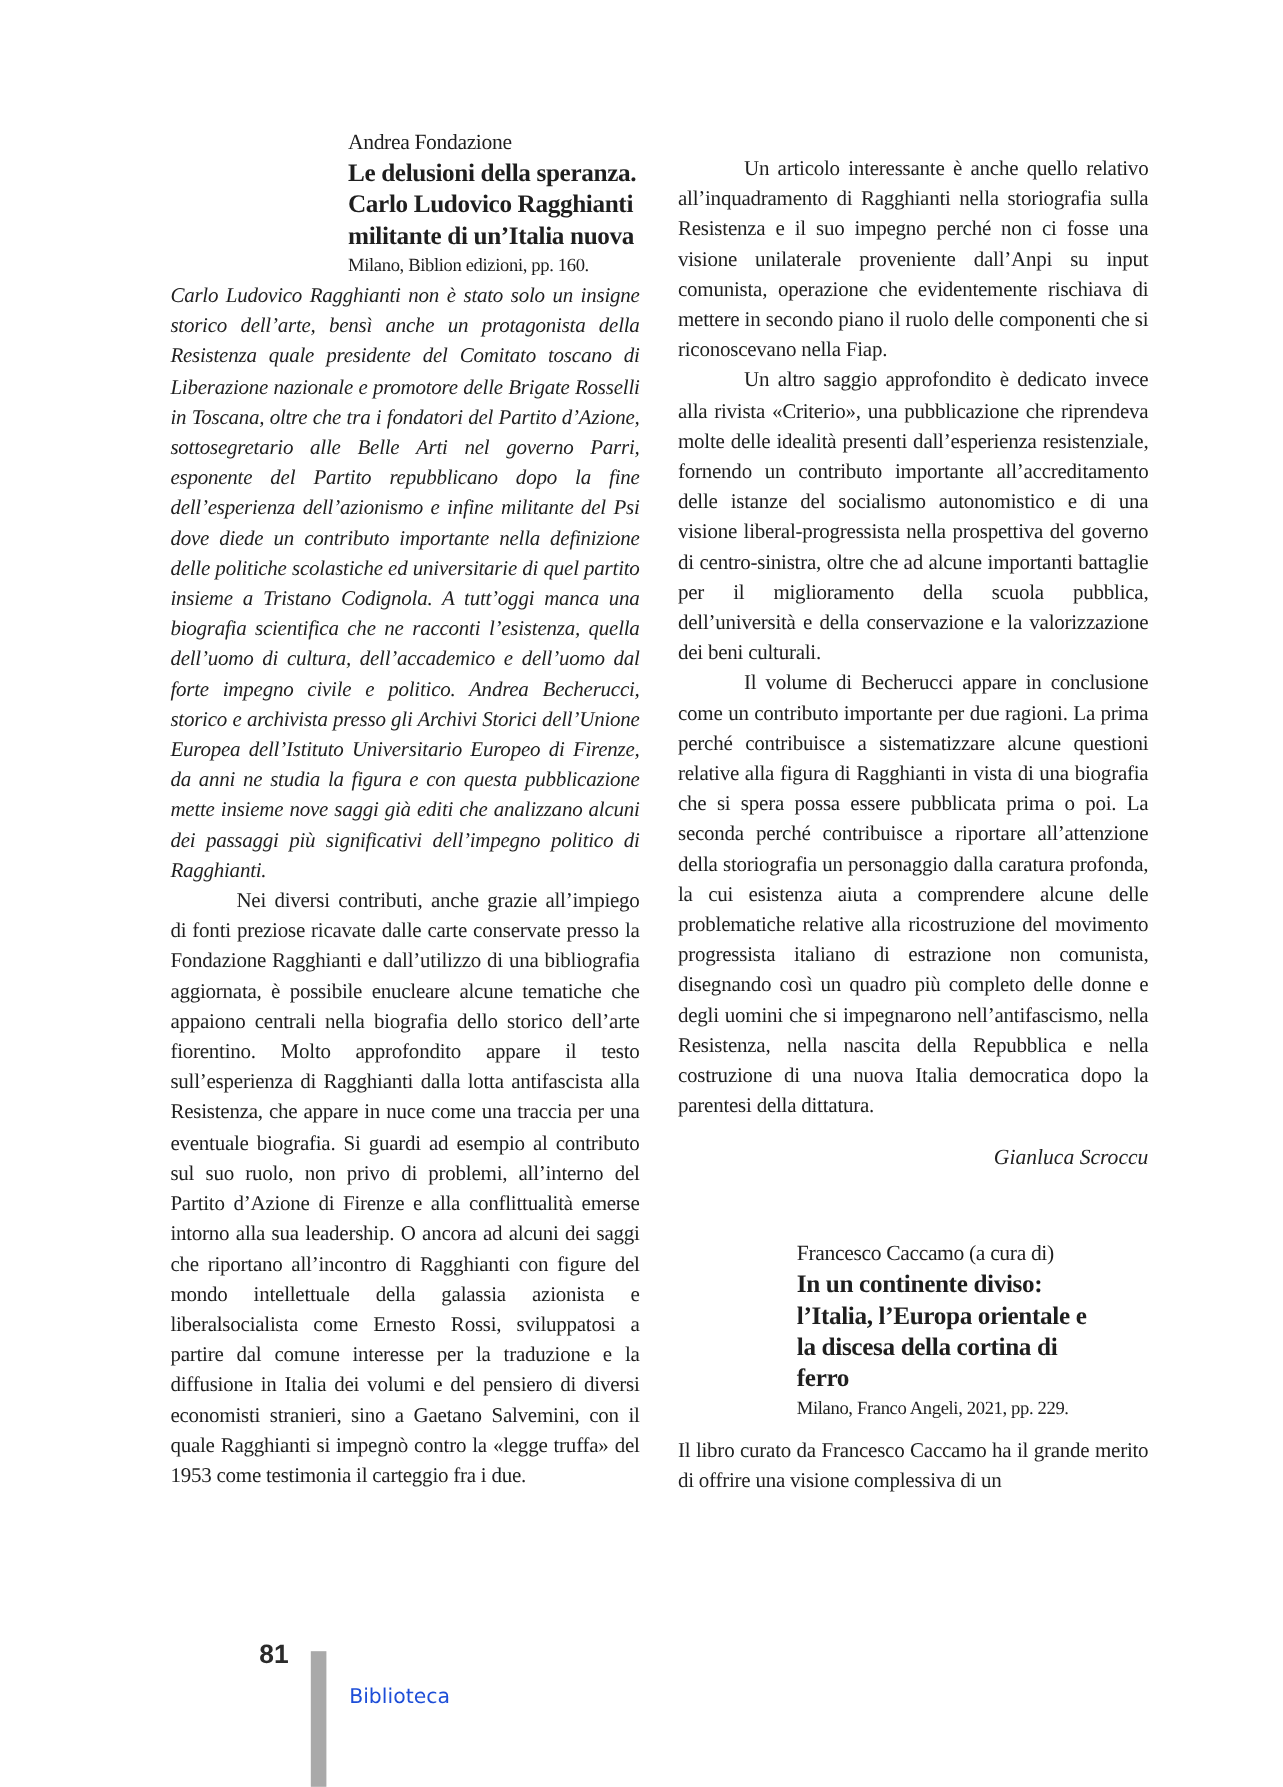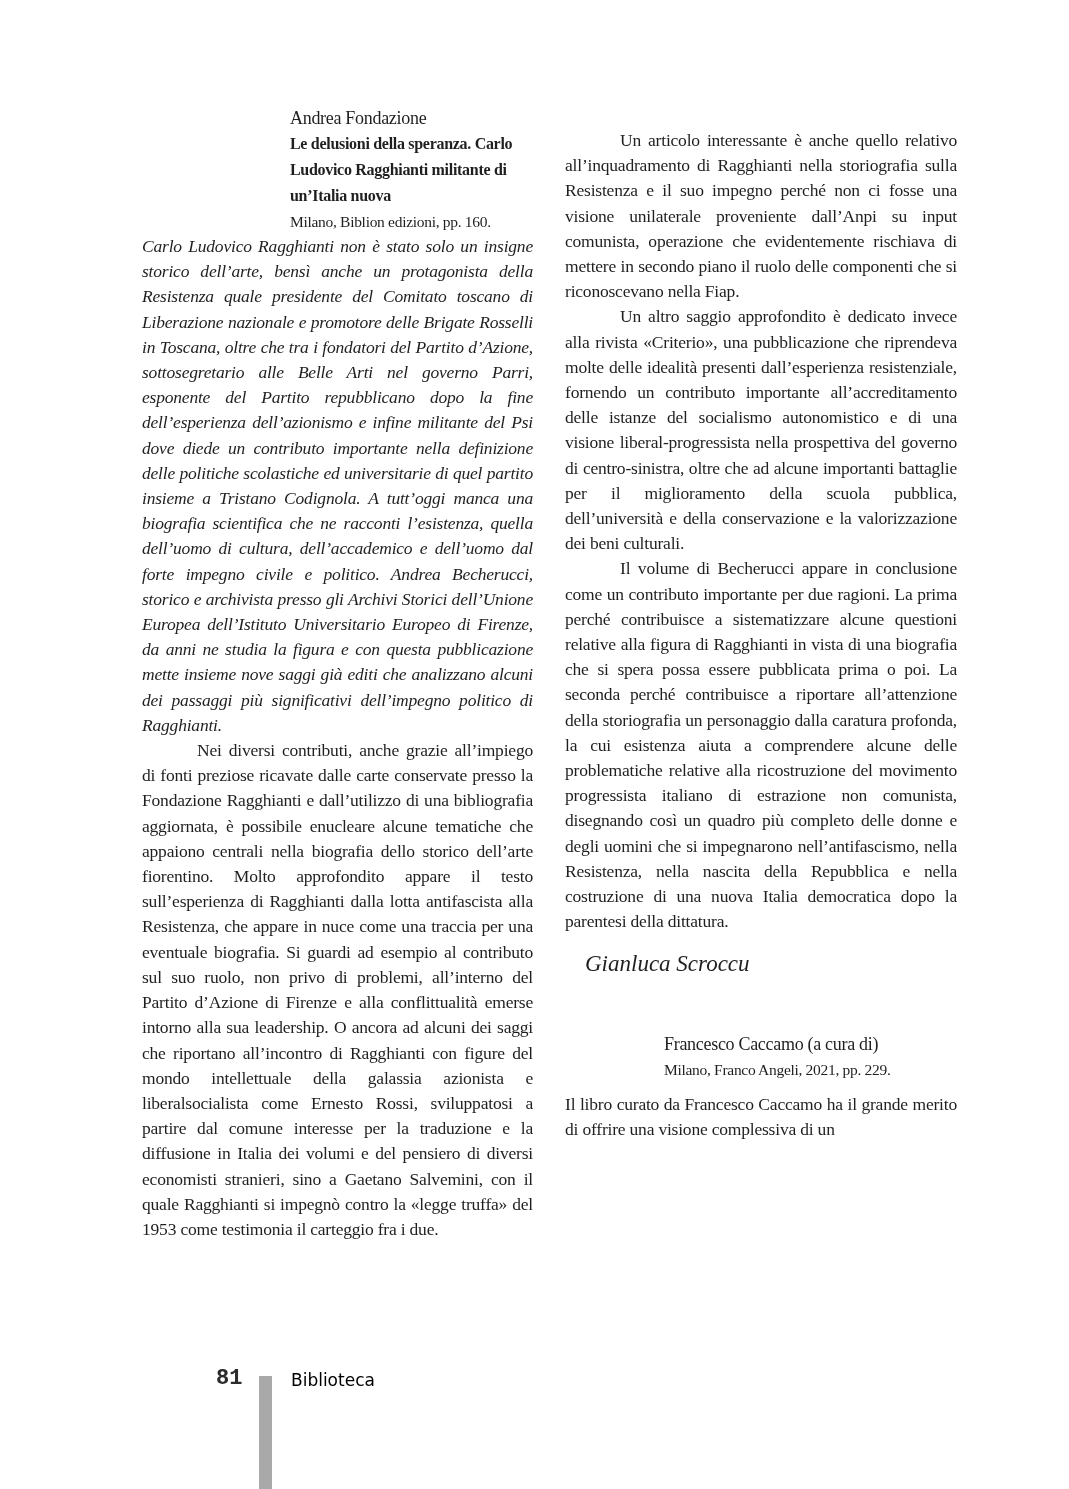--- a/index.html
+++ b/index.html
@@ -32,21 +32,21 @@
     margin-left: 148px;
     width: 243px;
   }
   .book-author {
     font-size: 18px;
     line-height: 26px;
     letter-spacing: -0.3px;
   }
   .book-title {
     font-weight: bold;
-    font-size: 16px;
+    font-size: 21px;
     line-height: 26px;
     letter-spacing: -0.3px;
     margin: 0;
   }
   .book-imprint {
     font-size: 15.5px;
     line-height: 25px;
     letter-spacing: -0.3px;
   }
   .body-start {
@@ -60,58 +60,58 @@
     text-align: justify;
     letter-spacing: -0.2px;
     hyphens: auto;
     -webkit-hyphens: auto;
   }
   .par-indent {
     text-indent: 55px;
   }
   .signature {
     margin-top: 16px;
-    text-align: left;
+    text-align: right;
     font-style: italic;
-    font-size: 23px;
+    font-size: 18px;
     line-height: 26px;
     padding-left: 20px;
   }
   .header-2 {
     margin-top: 54px;
     margin-left: 99px;
     width: 244px;
   }
   .par-after-header {
     margin-top: 10px;
   }
   .page-number {
     position: absolute;
     left: 216px;
     top: 1366px;
-    font-family: Liberation Mono, monospace;
+    font-family: Liberation Sans, sans-serif;
     font-weight: bold;
     font-size: 22px;
     color: #2b2b2b;
   }
   .section-bar {
     position: absolute;
     left: 259px;
     top: 1376px;
     width: 13px;
     height: 113px;
     background: #a9a9a9;
   }
   .section-label {
     position: absolute;
     left: 291px;
-    top: 1370px;
+    top: 1404px;
     font-family: "DejaVu Sans", sans-serif;
     font-size: 17px;
-    color: #000000;
+    color: #1d4ed8;
   }
 </style>
 </head>
 <body>
 
 <div class="column col-left">
   <div class="book-header">
     <div class="book-author">Andrea Fondazione</div>
     <div class="book-title">Le delusioni della speranza. Carlo Ludovico Ragghianti militante di un’Italia nuova</div>
     <div class="book-imprint">Milano, Biblion edizioni, pp. 160.</div>
@@ -121,20 +121,21 @@
 </div>
 
 <div class="column col-right">
   <p class="body-par par-indent">Un articolo interessante è anche quello relativo all’inquadramento di Ragghianti nella storiografia sulla Resistenza e il suo impegno perché non ci fosse una visione unilaterale proveniente dall’Anpi su input comunista, operazione che evidentemente rischiava di mettere in secondo piano il ruolo delle componenti che si riconoscevano nella Fiap.</p>
   <p class="body-par par-indent">Un altro saggio approfondito è dedicato invece alla rivista «Criterio», una pubblicazione che riprendeva molte delle idealità presenti dall’esperienza resistenziale, fornendo un contributo importante all’accreditamento delle istanze del socialismo autonomistico e di una visione liberal-progressista nella prospettiva del governo di centro-sinistra, oltre che ad alcune importanti battaglie per il miglioramento della scuola pubblica, dell’università e della conservazione e la valorizzazione dei beni culturali.</p>
   <p class="body-par par-indent">Il volume di Becherucci appare in conclusione come un contributo importante per due ragioni. La prima perché contribuisce a sistematizzare alcune questioni relative alla figura di Ragghianti in vista di una biografia che si spera possa essere pubblicata prima o poi. La seconda perché contribuisce a riportare all’attenzione della storiografia un personaggio dalla caratura profonda, la cui esistenza aiuta a comprendere alcune delle problematiche relative alla ricostruzione del movimento progressista italiano di estrazione non comunista, disegnando così un quadro più completo delle donne e degli uomini che si impegnarono nell’antifascismo, nella Resistenza, nella nascita della Repubblica e nella costruzione di una nuova Italia democratica dopo la parentesi della dittatura.</p>
   <div class="signature">Gianluca Scroccu</div>
 
   <div class="book-header header-2">
     <div class="book-author">Francesco Caccamo (a cura di)</div>
+    <div class="book-title">In un continente diviso: l’Italia, l’Europa orientale e la discesa della cortina di ferro</div>
     <div class="book-imprint">Milano, Franco Angeli, 2021, pp. 229.</div>
   </div>
   <p class="body-par par-after-header">Il libro curato da Francesco Caccamo ha il grande merito di offrire una visione complessiva di un</p>
 </div>
 
 <div class="page-number">81</div>
 <div class="section-bar"></div>
 <div class="section-label">Biblioteca</div>
 
 </body></html>

